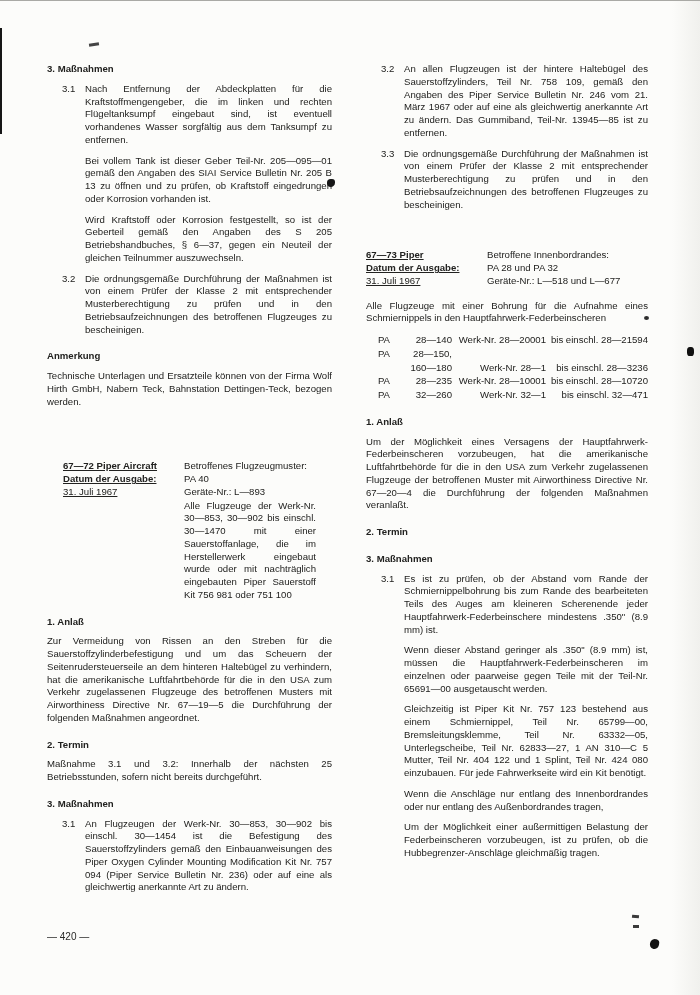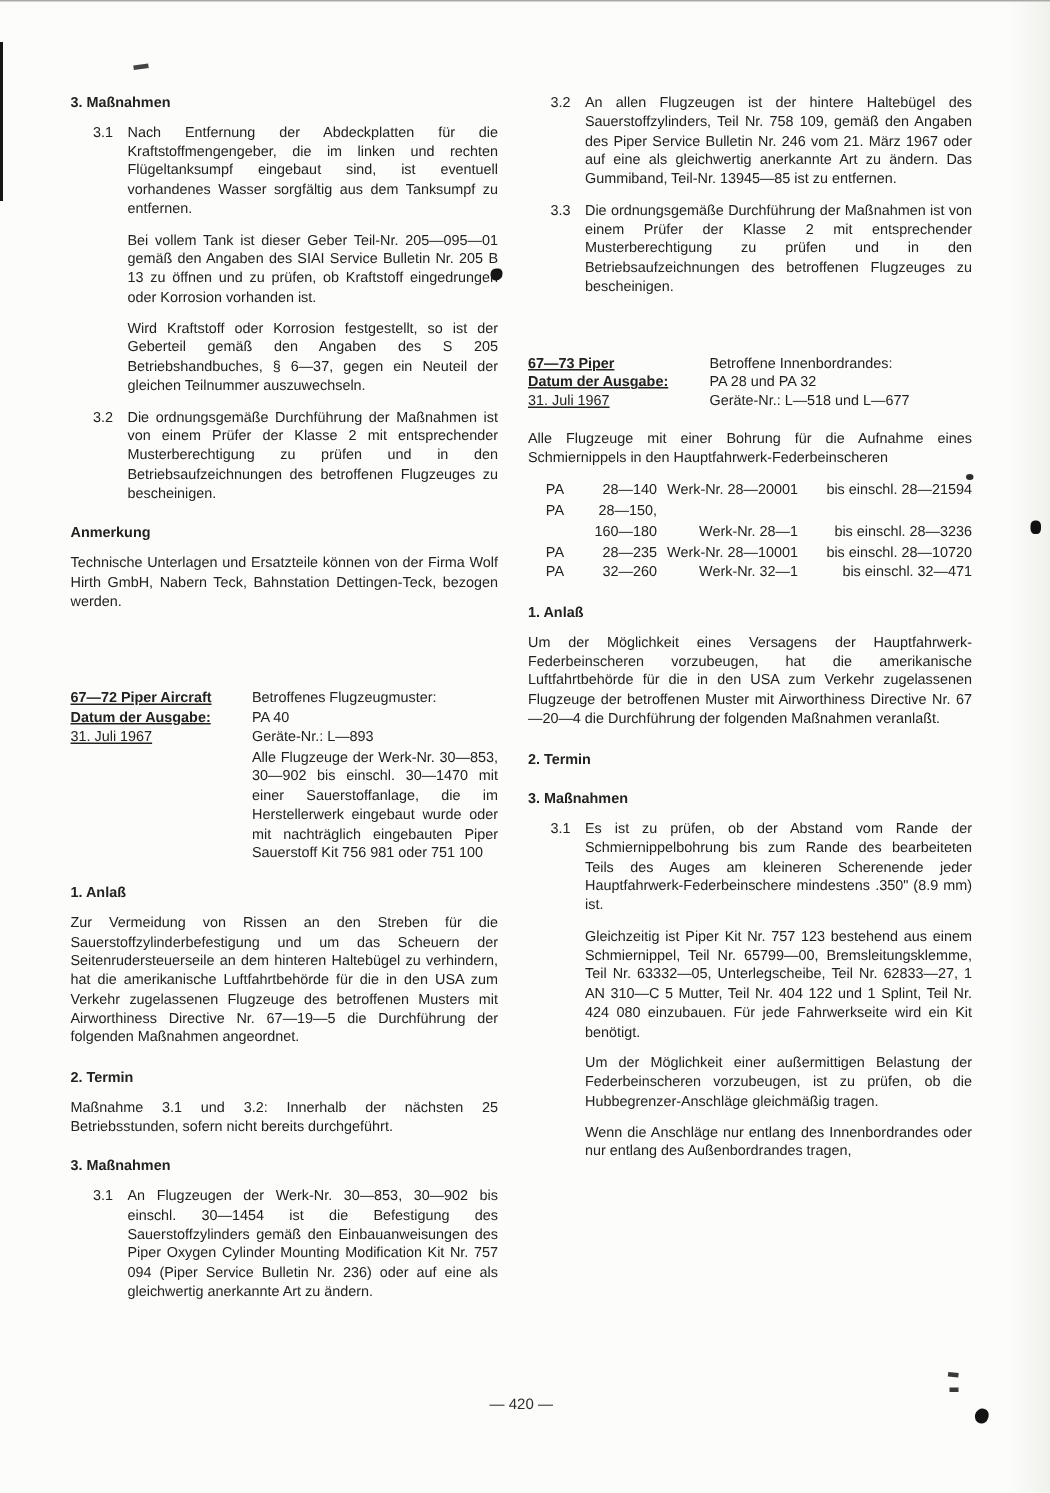--- a/index.html
+++ b/index.html
@@ -11,59 +11,59 @@
     color: #222220;
     overflow: hidden;
   }
   .page {
     position: absolute; inset: 0;
     background: linear-gradient(90deg, #fcfcfa 0%, #fcfcfa 96%, #f0f0ed 100%);
     border-top: 1px solid #a9a9a5;
   }
   .content {
     position: absolute; left: 47px; top: 62px; width: 601px;
-    display: flex; gap: 20px;
+    display: flex; gap: 34px;
     font-size: 9.6px; line-height: 1.33;
   }
   .col { text-align: justify; }
   .col-left { flex: 0 0 285px; }
   .col-right { flex: 1 1 auto; min-width: 0; }
 
   .sec { font-weight: bold; text-align: left; margin: 0 0 7px; }
   .sec.mt { margin-top: 14px; }
 
   .item { display: flex; padding-left: 15px; margin: 0 0 8px; }
   .item .num { flex: 0 0 23px; }
   .item .body { flex: 1 1 auto; min-width: 0; }
   .item .body p { margin: 0 0 8px; }
   .item .body p:last-child { margin-bottom: 0; }
 
   .note-p { margin: 0 0 8px; }
 
-  .dir { display: flex; text-align: left; margin: 52px 0 12px; }
+  .dir { display: flex; text-align: left; margin: 52px 16px 12px; }
   .dir.dir2 { margin: 38px 0 12px; }
   .dir .dl { flex: 0 0 121px; text-decoration: underline; }
   .dir .dr { flex: 1 1 auto; min-width: 0; text-align: justify; }
   .dir .dr .scope { margin-top: 1px; }
   .b { font-weight: bold; }
 
   .scope-p { margin: 0 0 9px; }
 
   .serials {
     display: grid;
     grid-template-columns: 24px 62px 94px auto;
     row-gap: 1px;
     margin: 0 0 10px;
     text-align: right;
     white-space: nowrap;
   }
 
   .footer {
     position: absolute; left: 47px; width: 601px; top: 930px;
-    text-align: center; font-size: 10px; color: #2a2a28;
+    font-size: 10px; color: #2a2a28;
   }
 
   .art { position: absolute; background: #1c1c1c; }
   .art-1 { left: 89px;  top: 42px;  width: 10px; height: 3px; background: #444; transform: rotate(-8deg); }
   .art-2 { left: 327px; top: 178px; width: 8px;  height: 8px; border-radius: 50% 40% 60% 50%; background: #161616; }
   .art-3 { left: 644px; top: 315px; width: 5px;  height: 4px; border-radius: 50%; background: #2d2d2d; }
   .art-4 { left: 687px; top: 346px; width: 7px;  height: 9px; border-radius: 40%; background: #101010; }
   .art-5 { left: 632px; top: 914px; width: 7px;  height: 3px; background: #3a3a3a; transform: rotate(6deg); }
   .art-6 { left: 633px; top: 924px; width: 6px;  height: 3px; background: #3a3a3a; }
   .art-7 { left: 650px; top: 938px; width: 9px;  height: 10px; border-radius: 55% 45% 50% 50%; background: #141414; transform: rotate(15deg); }
@@ -192,23 +192,24 @@
       <p class="note-p">Um der Möglichkeit eines Versagens der Hauptfahrwerk-Federbeinscheren vorzubeugen, hat die amerikanische Luftfahrtbehörde für die in den USA zum Verkehr zugelassenen Flugzeuge der betroffenen Muster mit Airworthiness Directive Nr. 67—20—4 die Durchführung der folgenden Maßnahmen veranlaßt.</p>
 
       <div class="sec mt">2. Termin</div>
 
       <div class="sec mt">3. Maßnahmen</div>
 
       <div class="item">
         <div class="num">3.1</div>
         <div class="body">
           <p>Es ist zu prüfen, ob der Abstand vom Rande der Schmiernippelbohrung bis zum Rande des bearbeiteten Teils des Auges am kleineren Scherenende jeder Hauptfahrwerk-Federbeinschere mindestens .350" (8.9 mm) ist.</p>
+          <p>Wenn dieser Abstand geringer als .350" (8.9 mm) ist, müssen die Hauptfahrwerk-Federbeinscheren im einzelnen oder paarweise gegen Teile mit der Teil-Nr. 65691—00 ausgetauscht werden.</p>
           <p>Gleichzeitig ist Piper Kit Nr. 757 123 bestehend aus einem Schmiernippel, Teil Nr. 65799—00, Bremsleitungsklemme, Teil Nr. 63332—05, Unterlegscheibe, Teil Nr. 62833—27, 1 AN 310—C 5 Mutter, Teil Nr. 404 122 und 1 Splint, Teil Nr. 424 080 einzubauen. Für jede Fahrwerkseite wird ein Kit benötigt.</p>
+          <p>Wenn die Anschläge nur entlang des Innenbordrandes oder nur entlang des Außenbordrandes tragen,</p>
           <p>Um der Möglichkeit einer außermittigen Belastung der Federbeinscheren vorzubeugen, ist zu prüfen, ob die Hubbegrenzer-Anschläge gleichmäßig tragen.</p>
-          <p>Wenn die Anschläge nur entlang des Innenbordrandes oder nur entlang des Außenbordrandes tragen,</p>
         </div>
       </div>
 
     </div>
   </div>
 
   <div class="footer">— 420 —</div>
 
   <div class="art art-1"></div>
   <div class="art art-2"></div>

